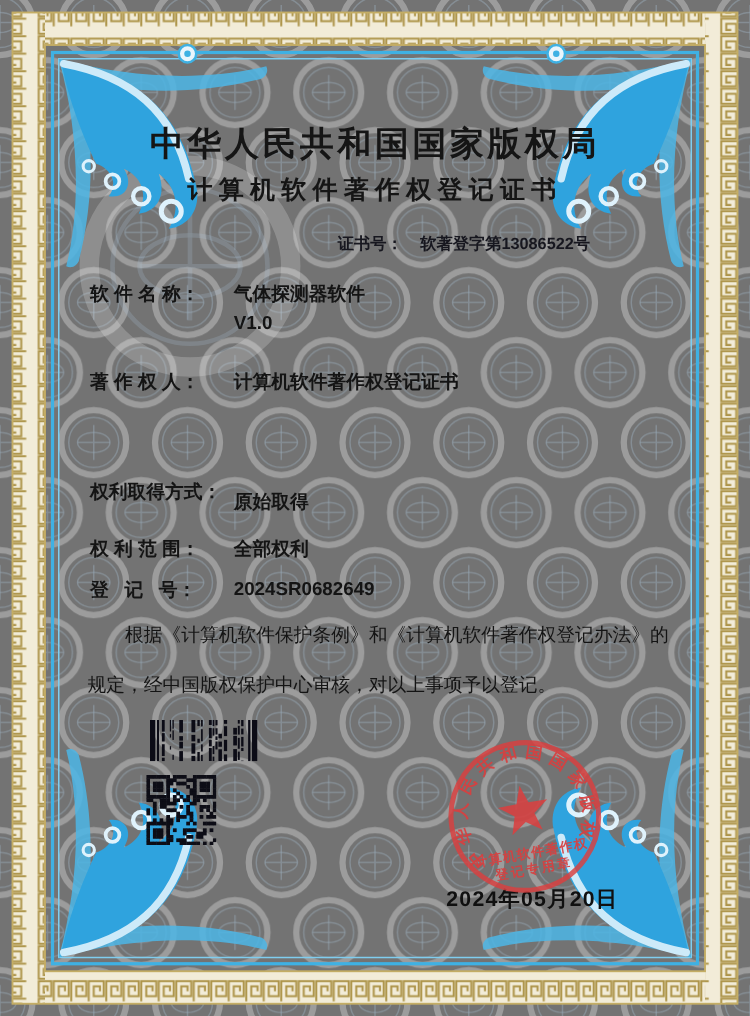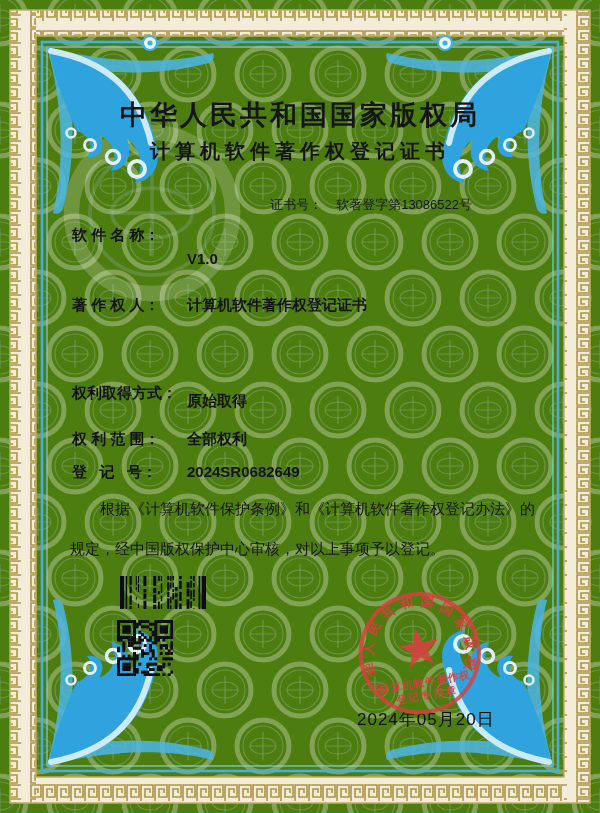--- a/index.html
+++ b/index.html
@@ -1,31 +1,31 @@
 <!DOCTYPE html>
 <html><head>
 <meta charset="utf-8">
 <style>
   *{margin:0;padding:0;box-sizing:border-box}
   html,body{width:600px;height:813px;background:#e9f3fa;font-family:"Liberation Sans",sans-serif}
-  .cert{position:relative;width:600px;height:813px;background:#4d7c0f;overflow:hidden}
+  .cert{position:relative;width:600px;height:813px;background:#737373;overflow:hidden}
   .layer{position:absolute;inset:0}
   .abs{position:absolute}
   .title{left:0;right:0;text-align:center;font-weight:bold;color:#151515;font-family:"Liberation Serif",serif}
   .title1{top:97px;font-size:27px;letter-spacing:3px}
   .title2{top:138px;font-size:20px;letter-spacing:5px}
-  .certno{top:196px;right:128px;font-size:13px;font-weight:normal;color:#17171f}
+  .certno{top:186px;right:128px;font-size:13px;font-weight:bold;color:#17171f}
   .certno .gap{display:inline-block;width:14px}
   .flabel{position:absolute;left:72px;font-size:15px;font-weight:bold;color:#141414;white-space:pre}
   .fvalue{position:absolute;left:187px;font-size:15px;font-weight:bold;color:#141414;white-space:pre}
   .stmt{position:absolute;left:70px;width:472px;top:489px;font-size:15px;font-weight:normal;color:#141414;line-height:40px}
   .stmt .indent{text-indent:2em}
   .barcode{position:absolute;left:120px;top:576px}
   .qrcode{position:absolute;left:117px;top:620px}
-  .date{position:absolute;left:357px;top:708px;font-size:17px;font-weight:normal;color:#101010;letter-spacing:1px;z-index:2}
+  .date{position:absolute;left:357px;top:708px;font-size:17px;font-weight:bold;color:#101010;letter-spacing:1px;z-index:2}
   .sealwrap{position:absolute;left:353px;top:586px;width:136px;height:136px;transform:rotate(-10deg);opacity:.93;z-index:3}
   .seal-text{font-weight:bold}
 </style>
 </head>
 <body>
 
 <div class="cert">
 
   <svg class="layer" width="600" height="813" viewBox="0 0 600 813" aria-hidden="true">
     <defs>
@@ -224,20 +224,21 @@
   </svg>
 
   <div class="abs title title1">中华人民共和国国家版权局</div>
   <div class="abs title title2">计算机软件著作权登记证书</div>
 
   <div class="abs certno">
     <span>证书号：</span><span class="gap"></span><span>软著登字第13086522号</span>
   </div>
 
   <div class="flabel" style="top:226px">软 件 名 称：</div>
+  <div class="fvalue" style="top:226px">气体探测器软件</div>
   <div class="fvalue" style="top:250px">V1.0</div>
 
   <div class="flabel" style="top:296px">著 作 权 人：</div>
   <div class="fvalue" style="top:296px">计算机软件著作权登记证书</div>
 
   <div class="flabel" style="top:384px">权利取得方式：</div>
   <div class="fvalue" style="top:392px">原始取得</div>
 
   <div class="flabel" style="top:430px">权 利 范 围：</div>
   <div class="fvalue" style="top:430px">全部权利</div>

